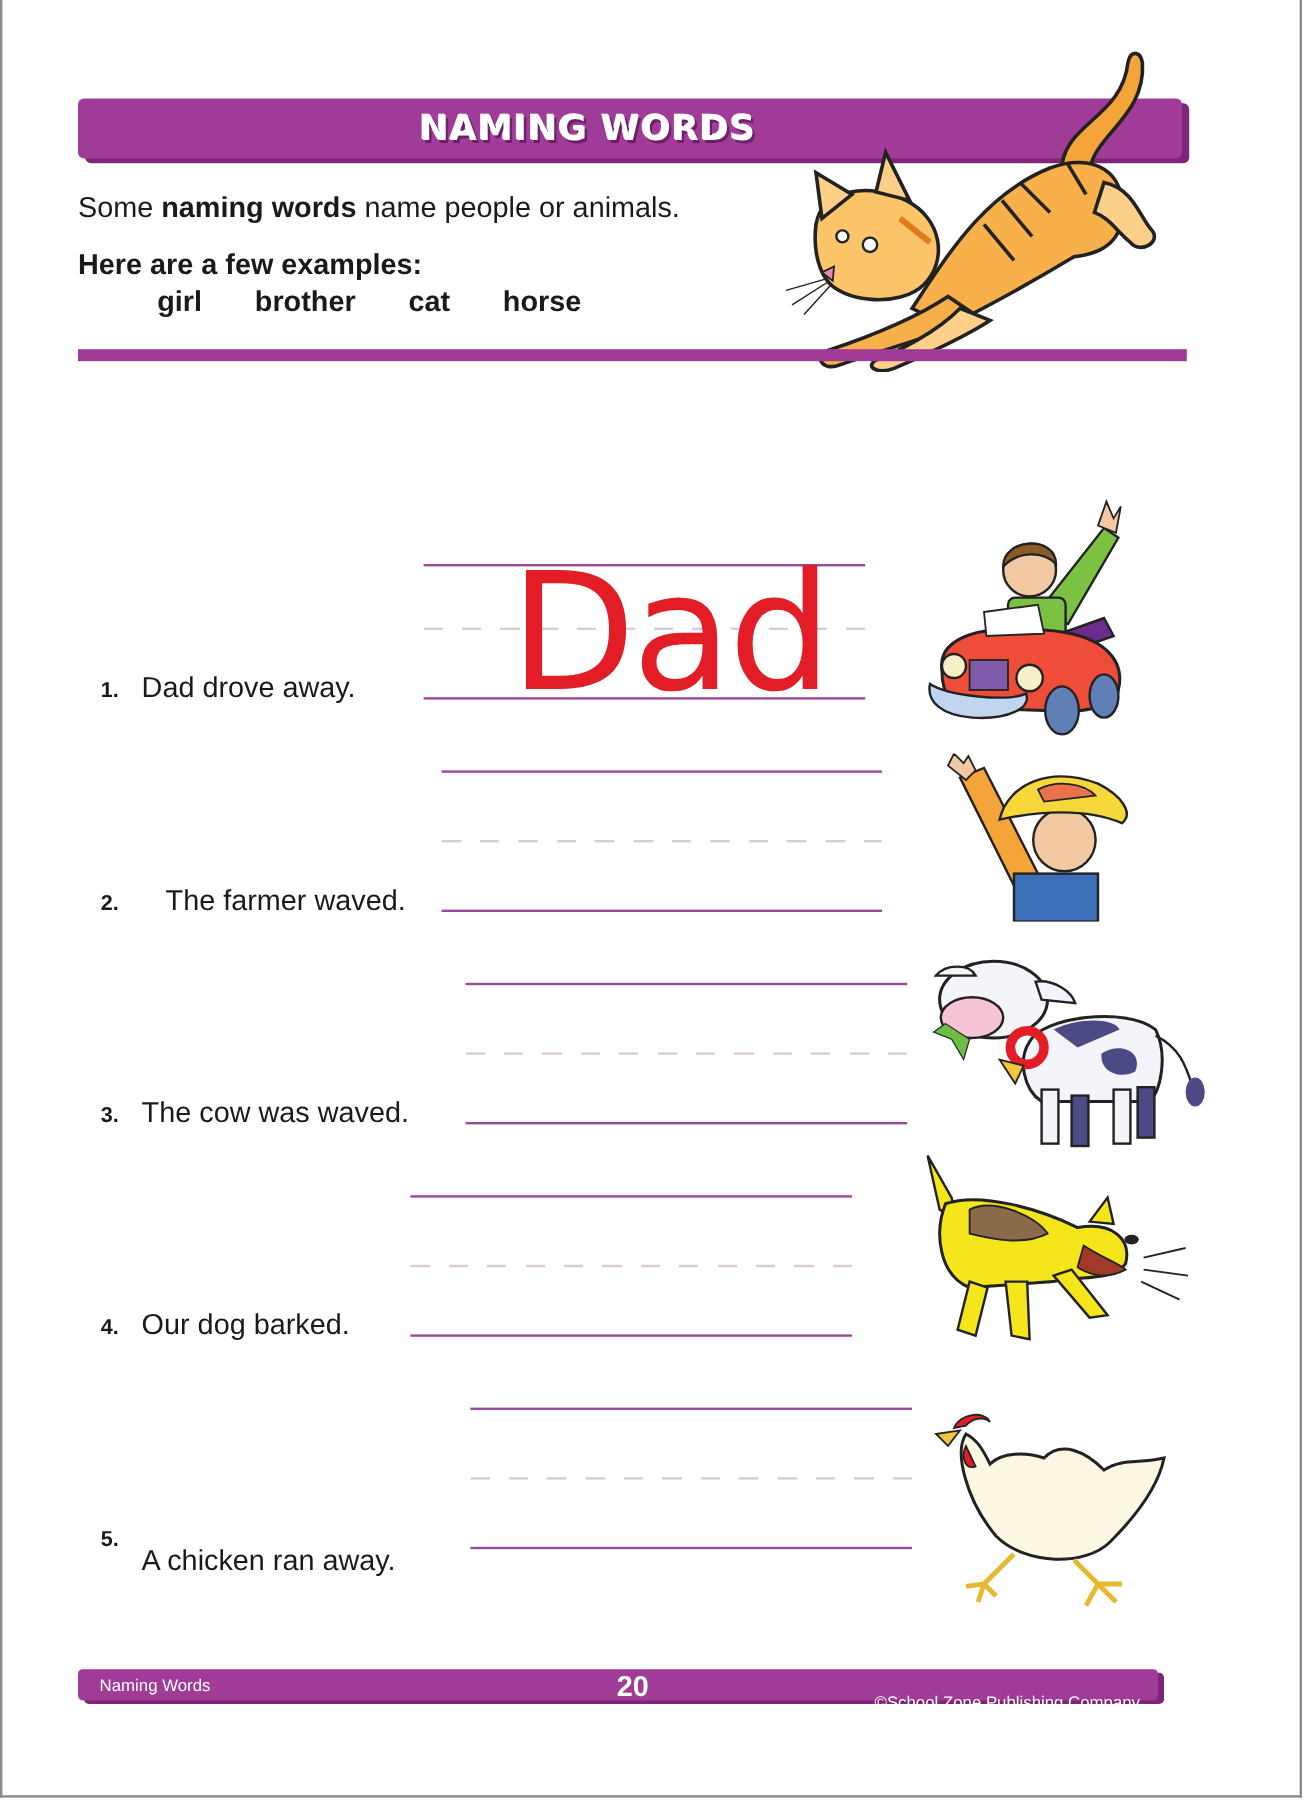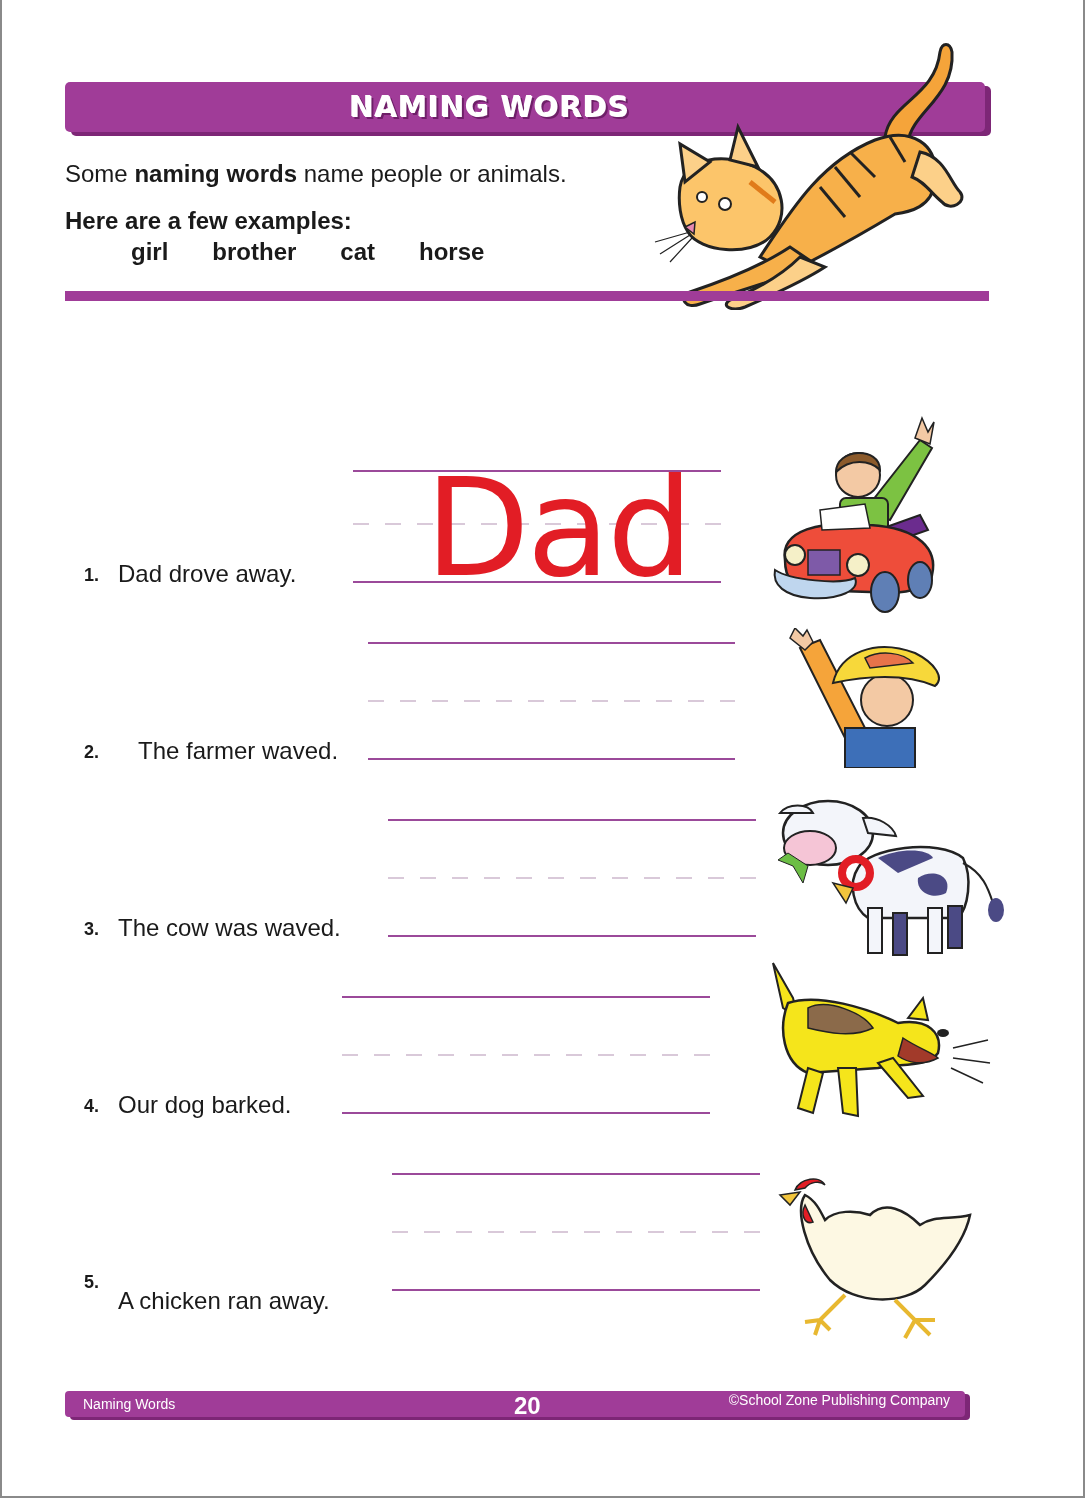--- a/index.html
+++ b/index.html
@@ -46,21 +46,21 @@
       -webkit-text-stroke: 0px;
     }
     .illus { position: absolute; }
     .footer-bar {
       position: absolute; left: 65px; top: 1391px; width: 900px; height: 26px;
       background: #a03c98; border-radius: 4px; box-shadow: 5px 3px 0 #7d2676;
       color: #fff; font-size: 14px;
     }
     .footer-left { position: absolute; left: 18px; top: 5px; }
     .footer-center { position: absolute; left: 449px; top: 1px; font-size: 24px; font-weight: bold; }
-    .footer-right { position: absolute; right: 0px; top: 1px; }
+    .footer-right { position: absolute; right: 0px; top: 19px; }
   </style>
 </head>
 <body>
 
 <div class="page-border"></div>
 
 <div class="title-bar">
   <span class="title-text">NAMING WORDS</span>
 </div>
 

